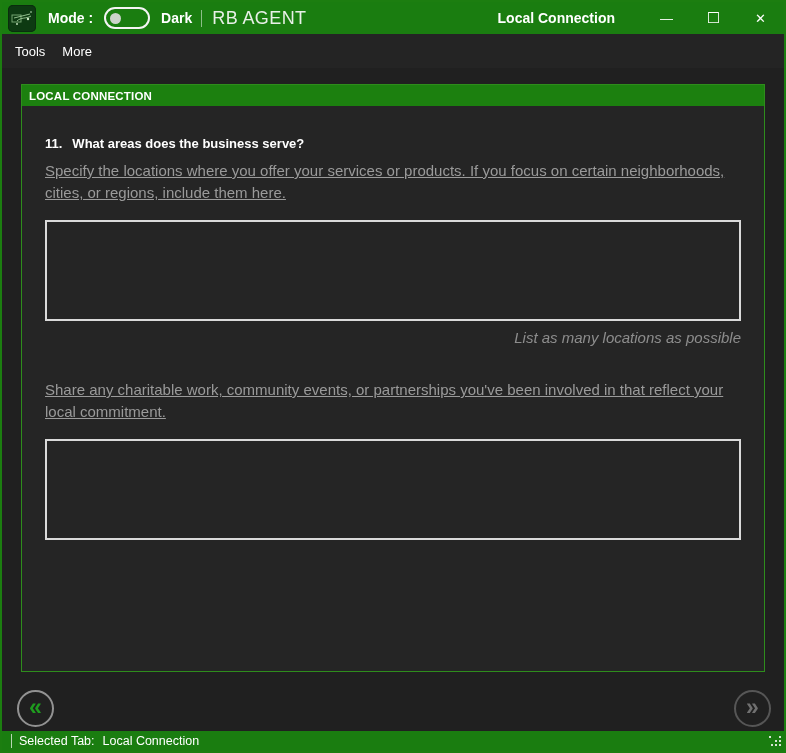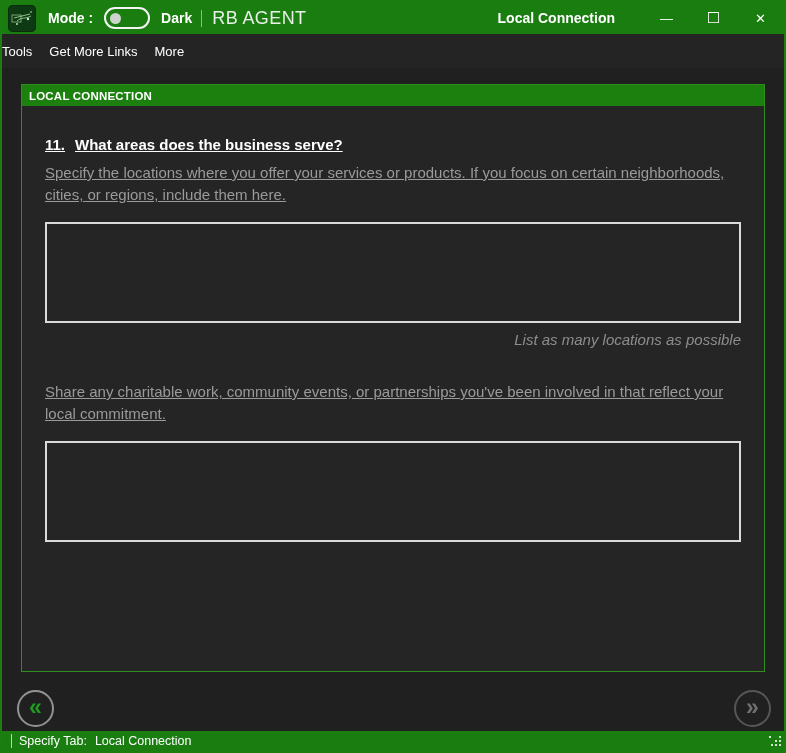--- a/index.html
+++ b/index.html
@@ -55,43 +55,43 @@
     width: 31px; height: 28px; margin-left: 16px;
     display: flex; align-items: center; justify-content: center;
     color: #ffffff; font-size: 13px; cursor: pointer;
   }
   .win-btn.max { font-size: 15px; }
 
   
   .menubar {
     height: 34px; flex-shrink: 0; background: #242424;
     display: flex; align-items: center;
-    color: #ffffff; font-size: 13px; text-align: center;
+    padding-left: 13px; color: #ffffff; font-size: 13px; text-align: center;
   }
   .menu-item { padding: 4px 8px; margin-right: 1px; cursor: pointer; white-space: nowrap; }
   .menu-item:first-child { padding-left: 0; }
 
   
   .content { flex: 1; position: relative; background: #202020; }
   .panel {
     position: absolute; left: 19px; top: 16px;
     width: 744px; height: 588px; box-sizing: border-box;
     border: 1px solid #2e8d1c; background: #252525;
     overflow: hidden;
   }
   .panel-header {
     height: 21px; background: #1c800f;
     display: flex; align-items: center; padding-left: 7px;
     color: #ffffff; font-size: 11.5px; font-weight: bold; letter-spacing: 0.2px;
   }
   .panel-body { padding: 30px 23px 0 23px; }
   .q-block + .q-block { margin-top: 33px; }
   .q-title {
-    color: #ffffff; font-weight: bold; font-size: 15px;
-    white-space: nowrap; overflow: hidden; margin: 0 0 9px 0; text-decoration: underline;
+    color: #ffffff; font-weight: bold; font-size: 13px;
+    white-space: nowrap; overflow: hidden; margin: 0 0 9px 0;
   }
   .q-number { margin-right: 10px; }
   .q-desc {
     color: #9a9a9a; font-size: 15px; line-height: 21.5px;
     margin: 0 0 17px 0; max-width: 700px; text-decoration: underline;
   }
   .q-input {
     display: block; width: 100%; height: 101px; box-sizing: border-box;
     background: #252525; border: 2px solid #dadada;
     resize: none; outline: none;
@@ -161,21 +161,20 @@
     <span class="tb-title">Local Connection</span>
     <div class="win-controls">
       <div class="win-btn">—</div>
       <div class="win-btn max">☐</div>
       <div class="win-btn">✕</div>
     </div>
   </div>
 
   <div class="menubar">
     <div class="menu-item">Tools</div>
-    <div class="menu-item">Get More Links</div>
     <div class="menu-item">More</div>
   </div>
 
   <div class="content">
     <div class="panel">
       <div class="panel-header">LOCAL CONNECTION</div>
       <div class="panel-body">
 
         <div class="q-block">
           <p class="q-title"><span class="q-number">11.</span><span>What areas does the business serve?</span></p>
@@ -195,20 +194,20 @@
     <div class="nav-btn nav-prev">
         <span>«</span>
       </div>
     <div class="nav-btn nav-next">
         <span>»</span>
       </div>
   </div>
 
   <div class="statusbar">
     <div class="sb-grip-line"></div>
-    <span class="sb-label">Specify Tab:</span>
+    <span class="sb-label">Selected Tab:</span>
     <span class="sb-value">Local Connection</span>
     <div class="resize-grip">
         <i></i>
       </div>
   </div>
 
 </div>
 
 </body></html>

